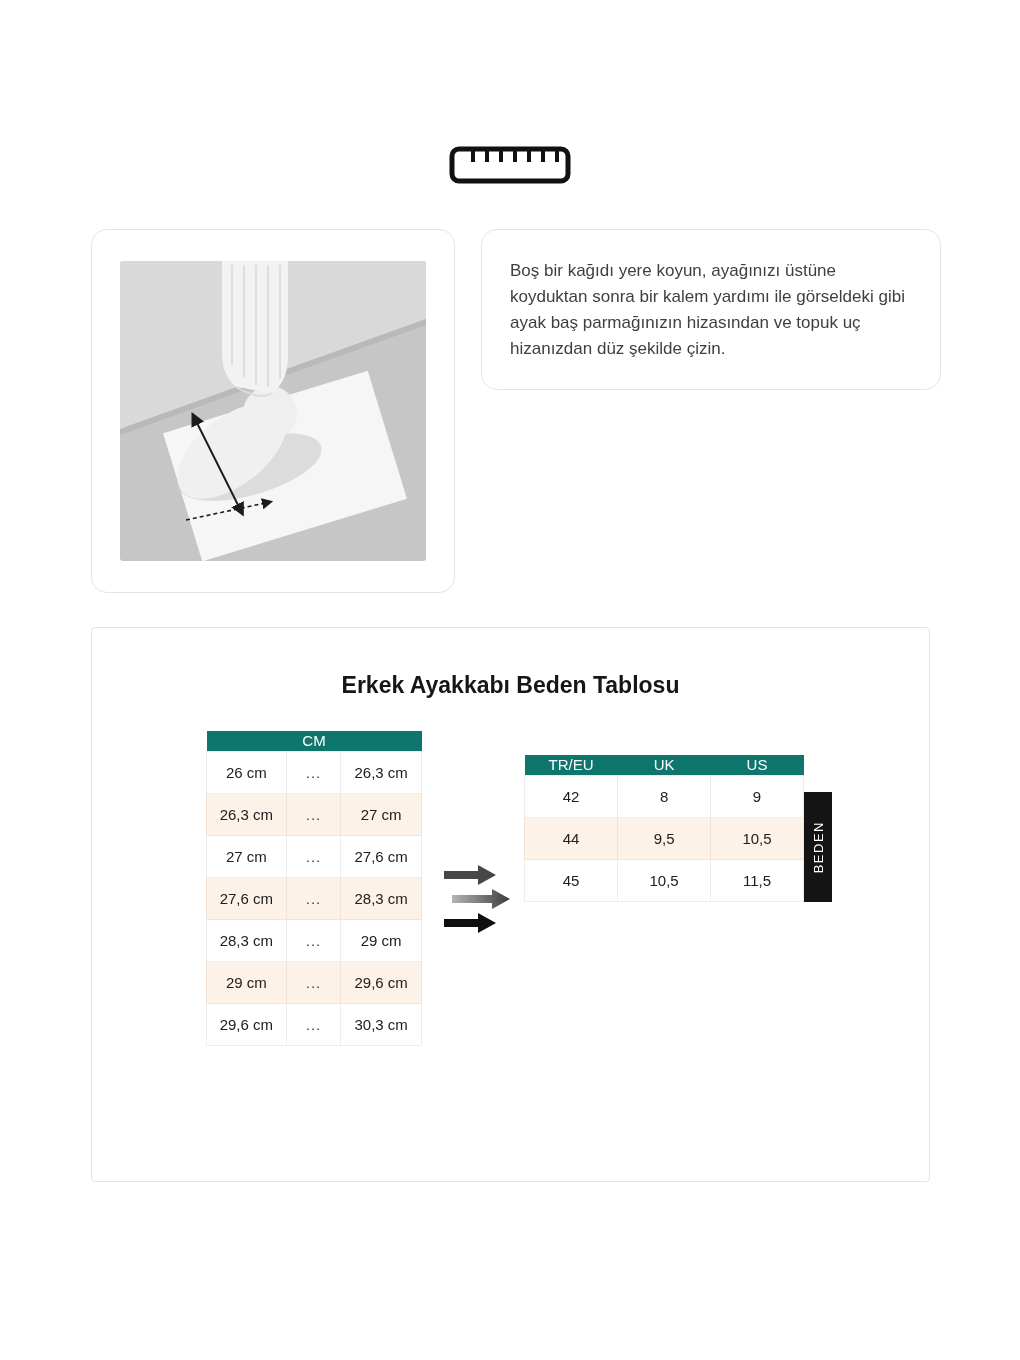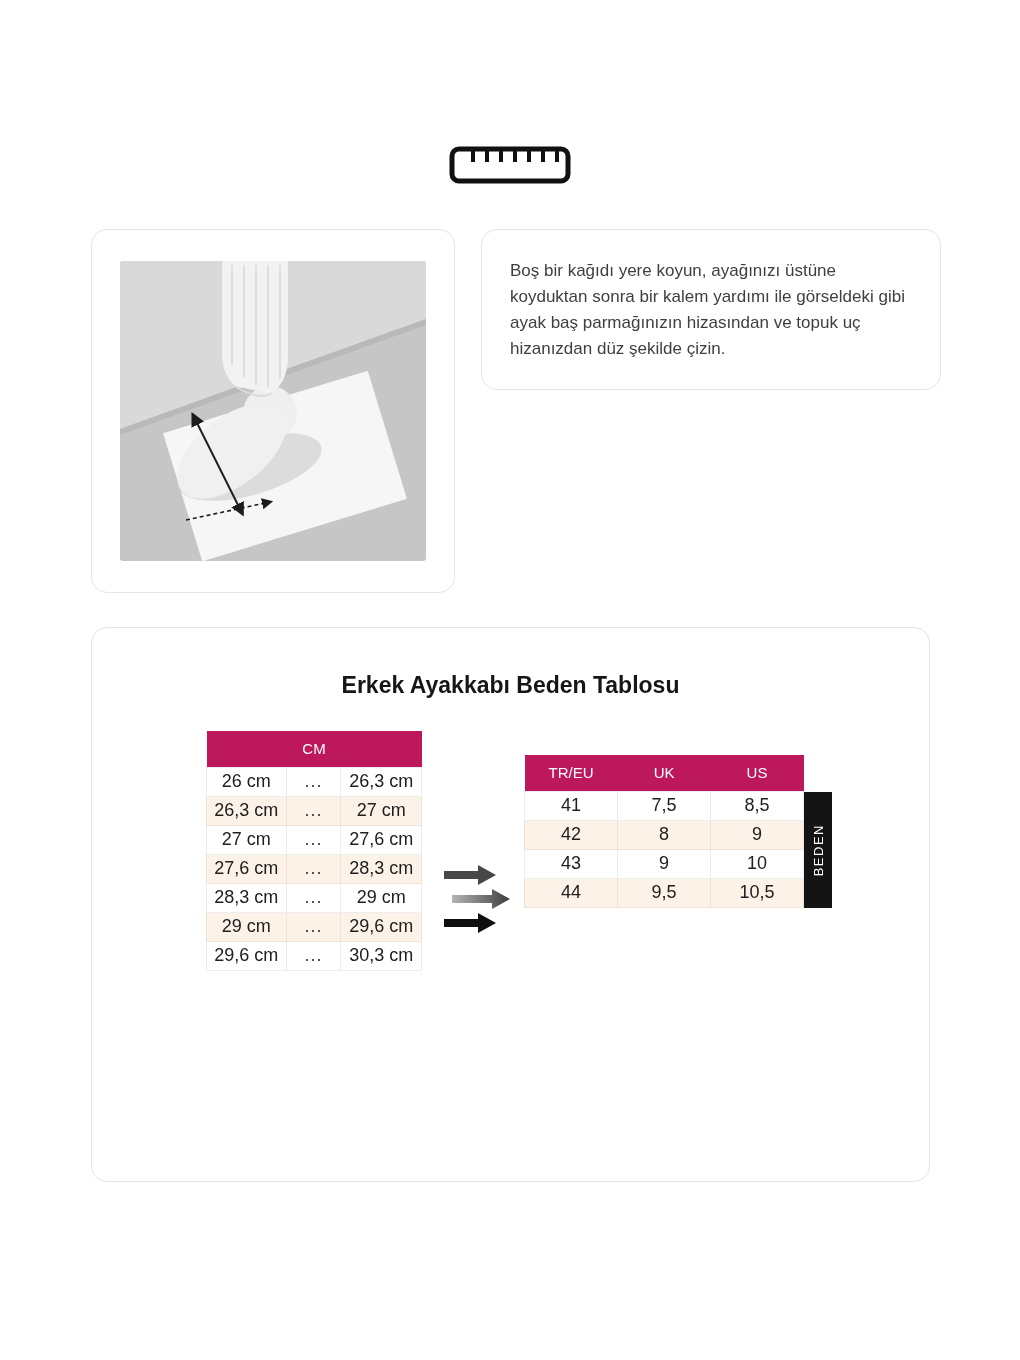--- a/index.html
+++ b/index.html
@@ -26,35 +26,35 @@
   .text-col { flex:1; display:flex; flex-direction:column; gap:17px; }
   .text-card {
     padding:14px 28px; display:flex; align-items:center;
     font-size:17px; line-height:26px; color:#3f3f3f;
   }
   .text-card.first { height:161px; }
   .text-card.second { flex:1; }
 
   .table-card {
     margin:34px 90px 0 91px; height:555px;
-    border:1px solid #e4e4e4; border-radius:16px; background:#fff;
+    border:1px solid #e4e4e4; border-radius:4px; background:#fff;
   }
   .section-title {
     text-align:center; padding-top:44px;
     font-size:23px; font-weight:700; color:#161616;
   }
   .tables-row { display:flex; align-items:flex-start; margin-top:32px; padding-left:114px; }
 
   table { border-collapse:collapse; }
   .tbl th {
-    background:#be185d; color:#ffffff;
-    font-size:15px; font-weight:500; height:36px; text-align:center;
+    background:#0f766e; color:#ffffff;
+    font-size:15px; font-weight:500; height:20px; text-align:center;
   }
   .tbl td {
-    height:29px; text-align:center; font-size:18px; color:#202020;
+    height:42px; text-align:center; font-size:15px; color:#202020;
     border:1px solid #ededed; background-clip:padding-box;
   }
   .tbl tbody tr:nth-child(even) td { background:#fcf2e8; border-color:#f1e4d6; }
 
   .cm { width:216px; }
   .cm .c1 { width:80px; }
   .cm .c2 { width:55px; color:#3a3a3a; letter-spacing:1px; }
   .cm .c3 { width:81px; }
 
   .arrows { flex:none; margin:130px 0 0 22px; }
@@ -205,38 +205,33 @@
         <table class="tbl size">
           <thead>
             <tr>
               <th>TR/EU</th>
               <th>UK</th>
               <th>US</th>
             </tr>
           </thead>
           <tbody>
             <tr>
-              <td>41</td>
-              <td>7,5</td>
-              <td>8,5</td>
-            </tr>
-            <tr>
               <td>42</td>
               <td>8</td>
               <td>9</td>
             </tr>
             <tr>
-              <td>43</td>
-              <td>9</td>
-              <td>10</td>
-            </tr>
-            <tr>
               <td>44</td>
               <td>9,5</td>
               <td>10,5</td>
+            </tr>
+            <tr>
+              <td>45</td>
+              <td>10,5</td>
+              <td>11,5</td>
             </tr>
           </tbody>
         </table>
         <div class="beden-bar">
           <span>BEDEN</span>
         </div>
       </div>
 
     </div>
   </div>

